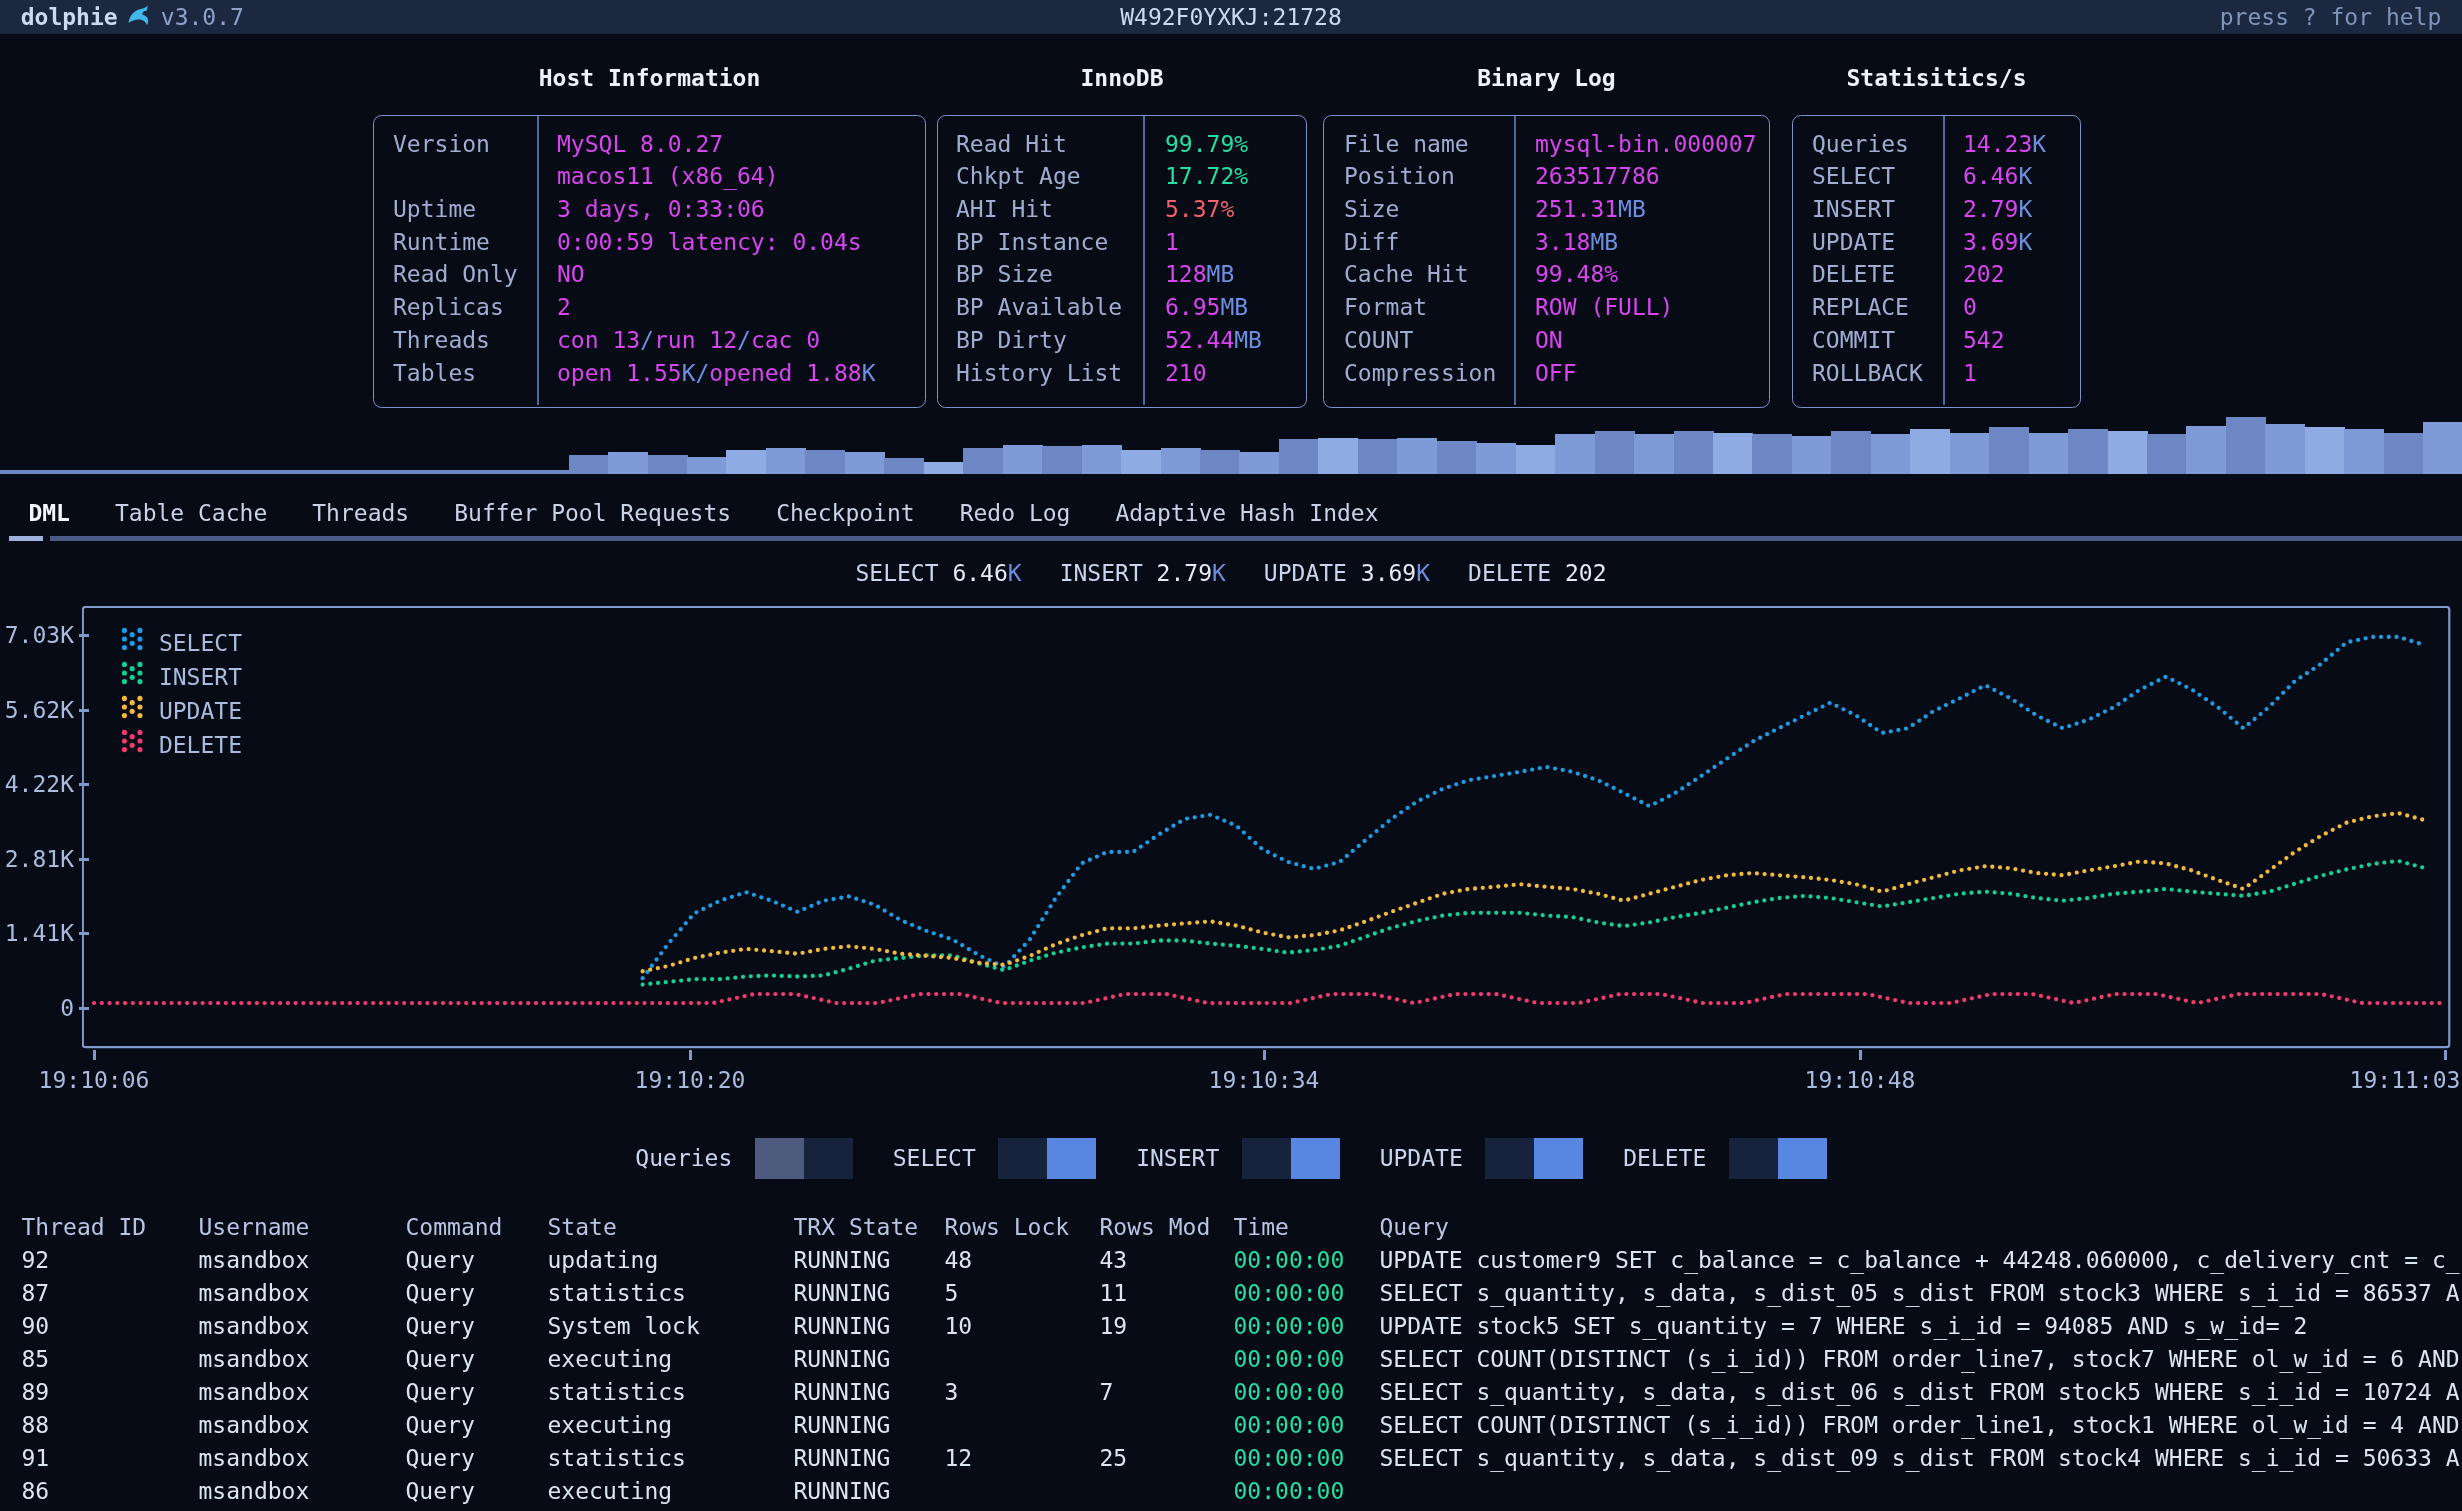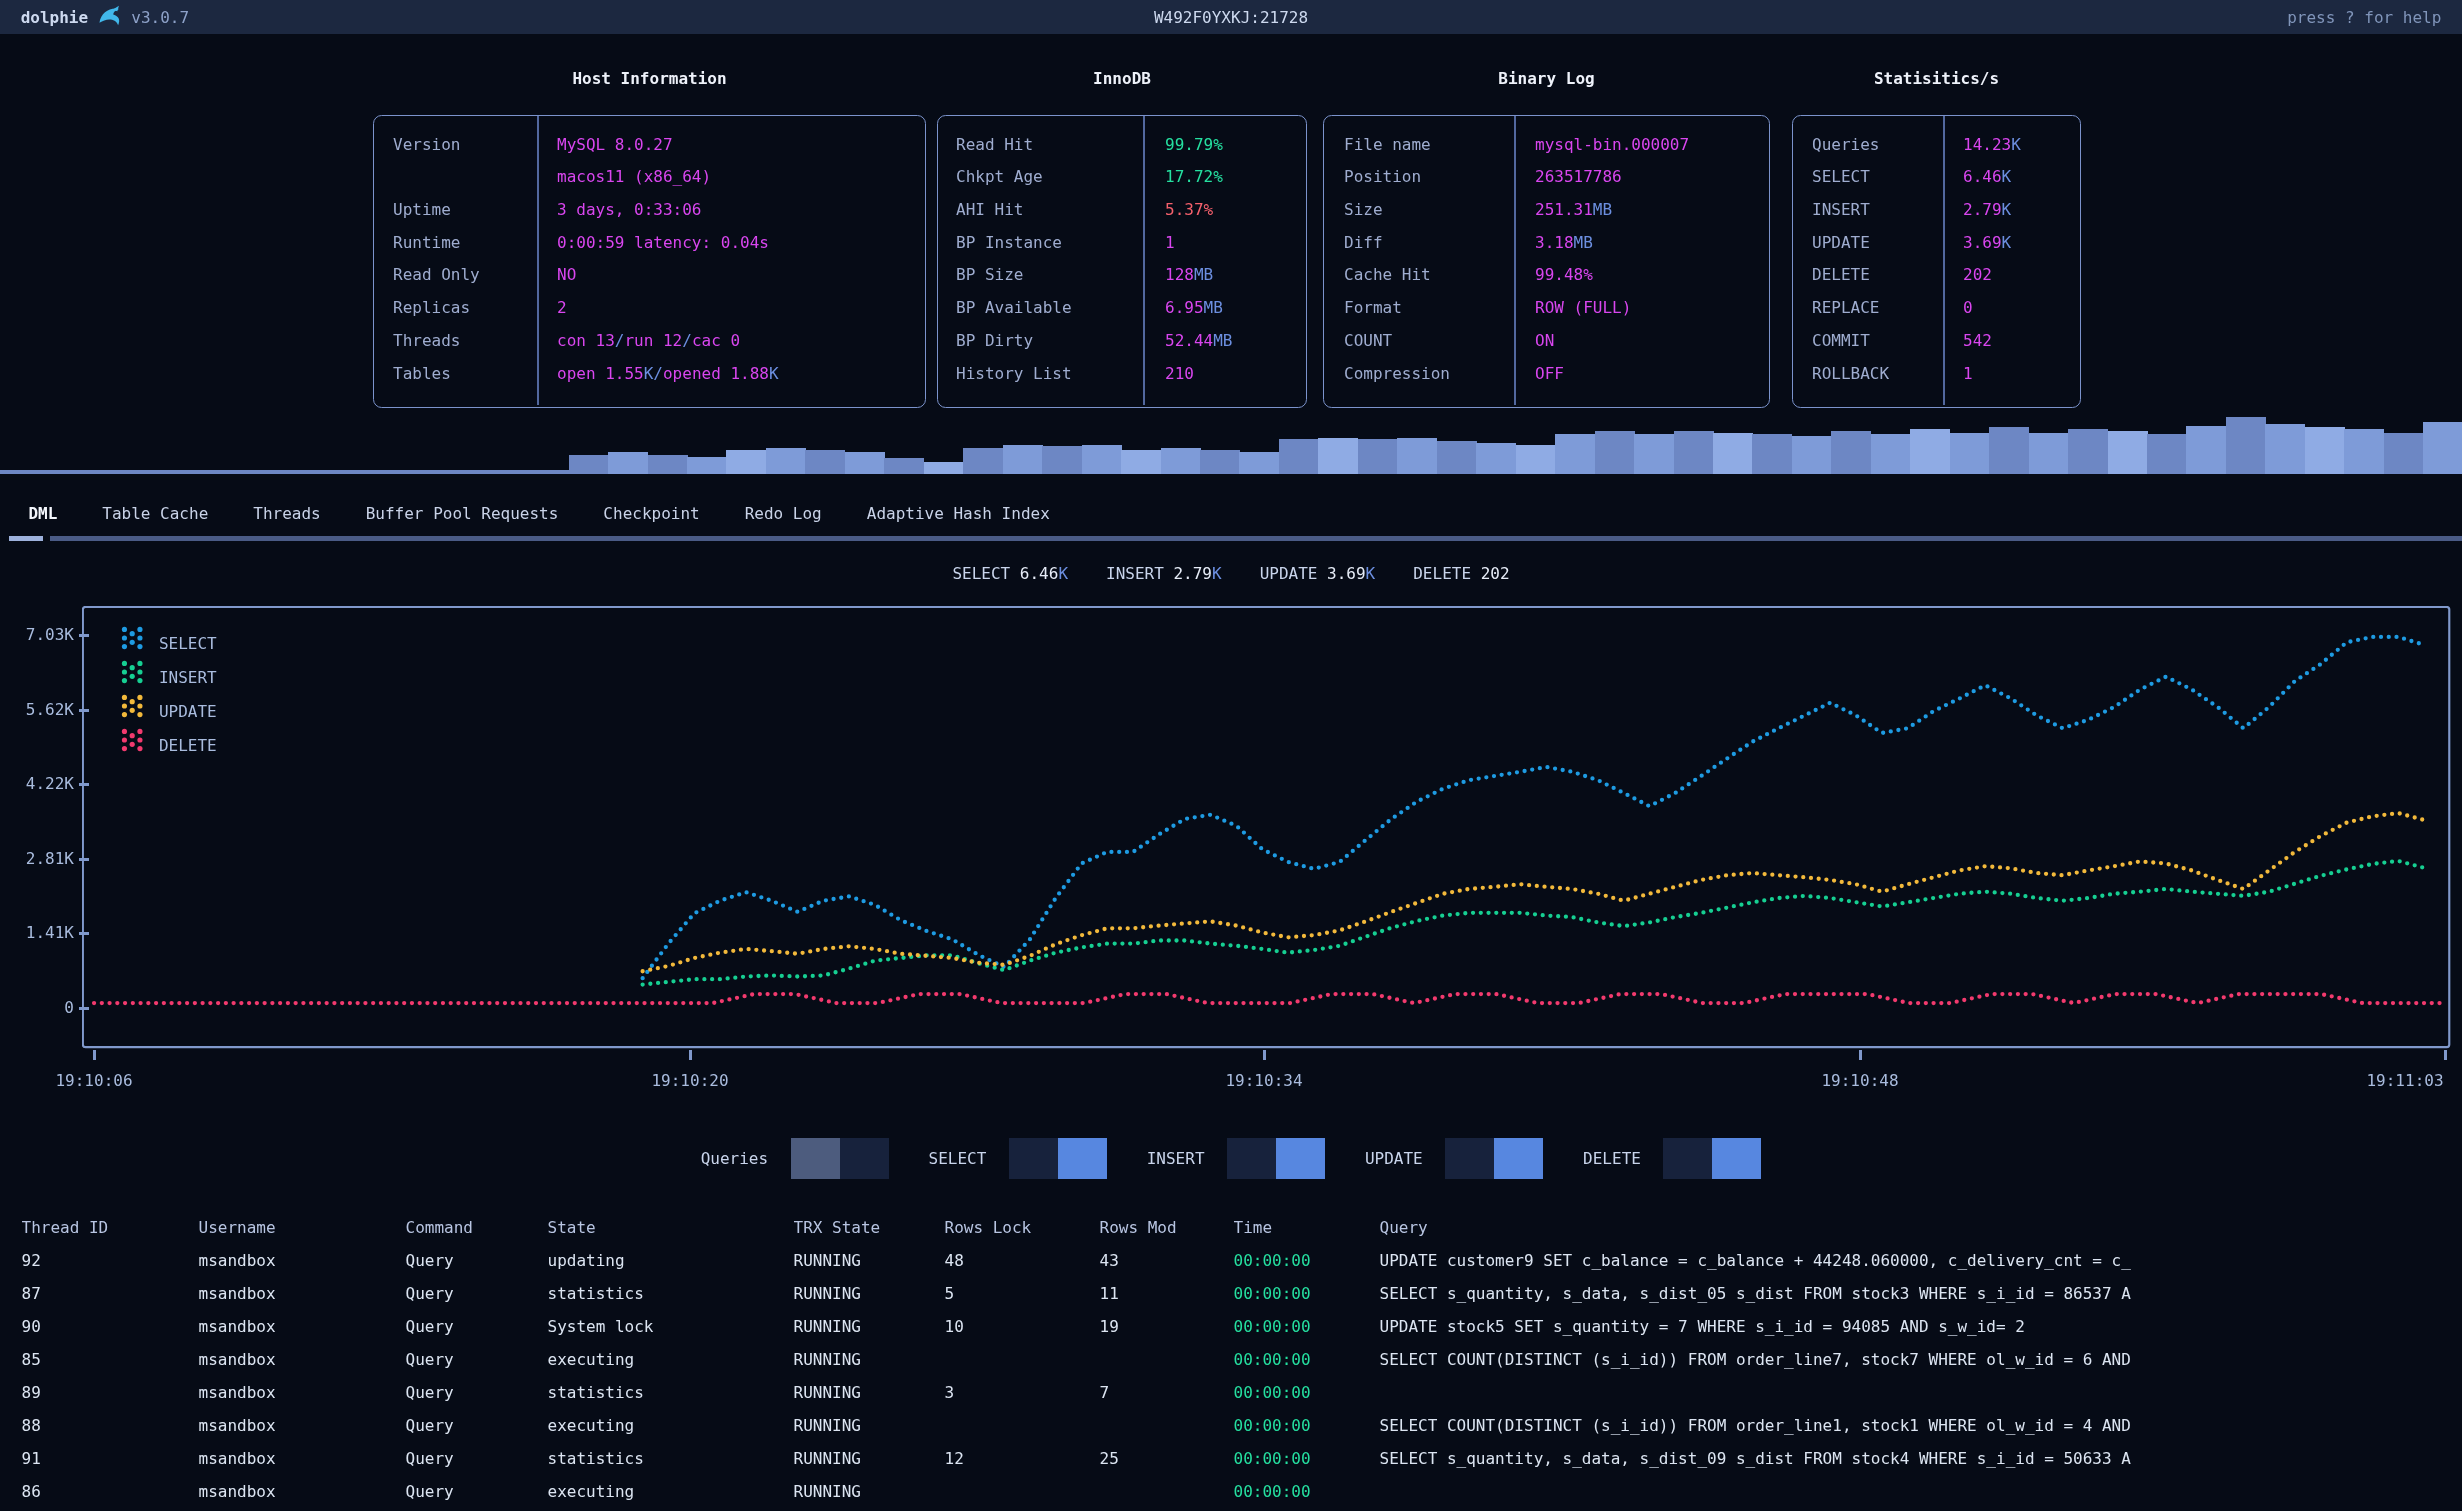--- a/index.html
+++ b/index.html
@@ -1,17 +1,17 @@
 <!DOCTYPE html>
 <html style="font-size:13.8px"><head>
 <meta charset="utf-8">
 <style>
   html,body{margin:0;padding:0;background:#04080f;}
   .screen{position:relative;width:2462px;height:1511px;background:#060b16;overflow:hidden;
-          font-family:"DejaVu Sans Mono",monospace;font-size:16px;line-height:33px;color:#e6ecf7;}
+          font-family:"DejaVu Sans Mono",monospace;font-size:23px;line-height:33px;color:#e6ecf7;}
   
   .topbar{position:absolute;left:0;top:0;width:2462px;height:34px;background:#1c2840;
           display:flex;align-items:center;justify-content:space-between;padding:0 20.7px;box-sizing:border-box;}
   .tb-left{display:flex;align-items:center;gap:8.6px;}
   .tb-app{font-weight:bold;color:#cdd9ef;}
   .tb-ver{color:#8ea2c9;}
   .tb-host{position:absolute;left:0;right:0;text-align:center;color:#cdd9ef;pointer-events:none;}
   .tb-help{color:#8095ba;z-index:2;}
   
   .p-title{position:absolute;top:62px;text-align:center;font-weight:bold;color:#eef2fa;}
@@ -408,20 +408,21 @@
       </div>
       <div class="prow">
         <div class="pcell">89</div>
         <div class="pcell">msandbox</div>
         <div class="pcell">Query</div>
         <div class="pcell">statistics</div>
         <div class="pcell">RUNNING</div>
         <div class="pcell">3</div>
         <div class="pcell">7</div>
         <div class="ptime">00:00:00</div>
+        <div class="pcell">SELECT s_quantity, s_data, s_dist_06 s_dist FROM stock5 WHERE s_i_id = 10724 A</div>
       </div>
       <div class="prow">
         <div class="pcell">88</div>
         <div class="pcell">msandbox</div>
         <div class="pcell">Query</div>
         <div class="pcell">executing</div>
         <div class="pcell">RUNNING</div>
         <div class="pcell"></div>
         <div class="pcell"></div>
         <div class="ptime">00:00:00</div>

